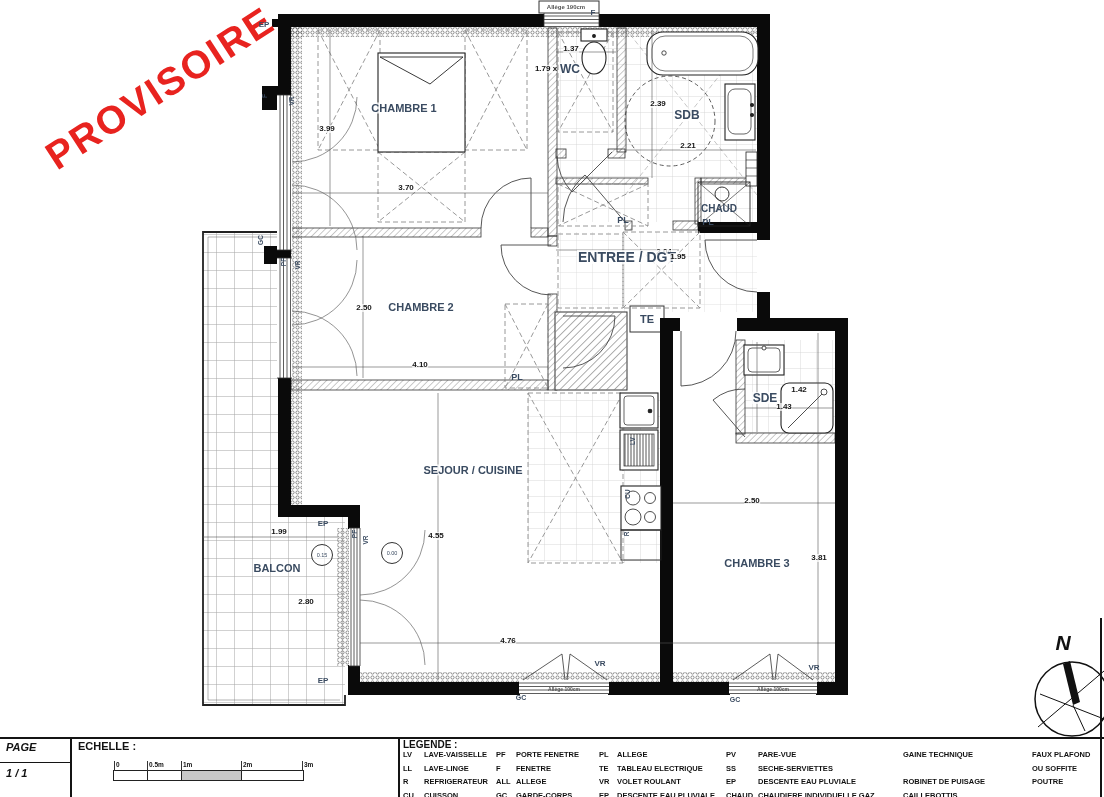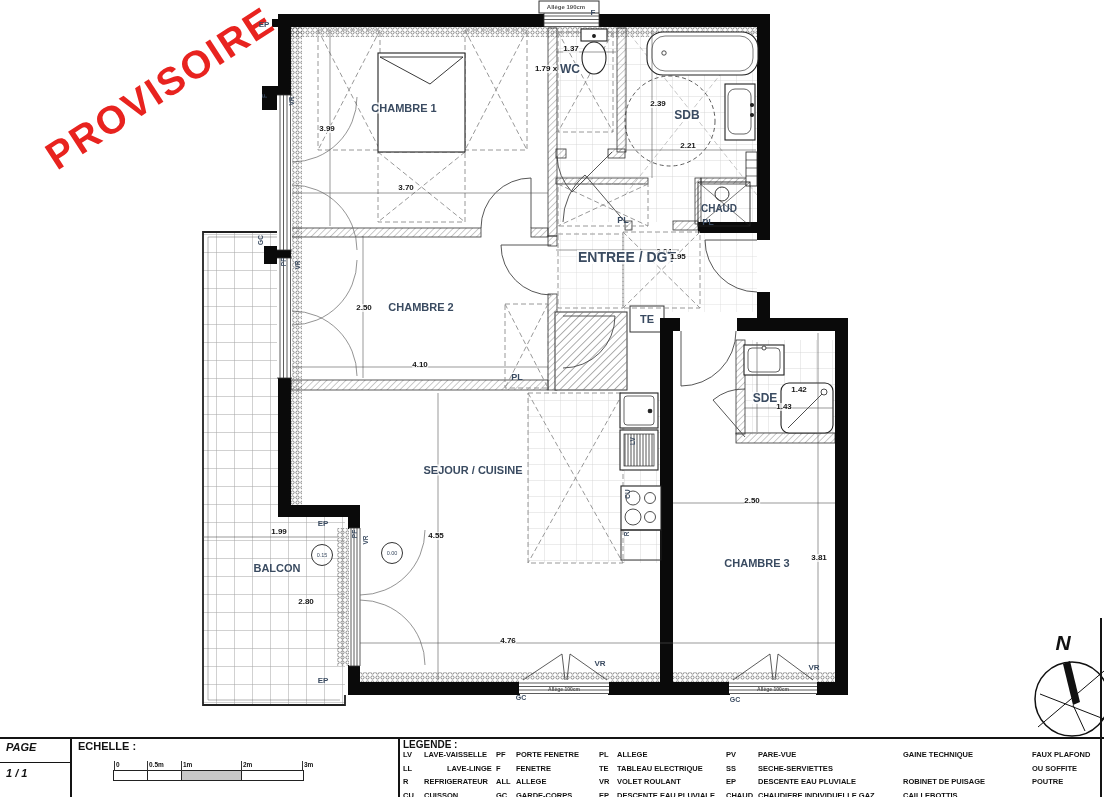--- a/index.html
+++ b/index.html
@@ -360,21 +360,21 @@
   <span class="tick" style="left:33px;">0.5m</span>
   <span class="tick" style="left:67px;">1m</span>
   <span class="tick" style="left:127px;">2m</span>
   <span class="tick" style="left:188px;">3m</span>
 </div>
 
 <div class="tb-text" style="left:403px;top:739px;font-size:10px;font-weight:bold;">LEGENDE :</div>
 
 <div class="lg-col" style="left:403px;">
   <div class="lg-row"><span class="lg-abbr" style="width:21px;">LV</span><span>LAVE-VAISSELLE</span></div>
-  <div class="lg-row"><span class="lg-abbr" style="width:44px;">LL</span><span>LAVE-LINGE</span></div>
+  <div class="lg-row"><span class="lg-abbr" style="width:21px;">LL</span><span>LAVE-LINGE</span></div>
   <div class="lg-row"><span class="lg-abbr" style="width:21px;">R</span><span>REFRIGERATEUR</span></div>
   <div class="lg-row"><span class="lg-abbr" style="width:21px;">CU</span><span>CUISSON</span></div>
 </div>
 <div class="lg-col" style="left:496px;">
   <div class="lg-row"><span class="lg-abbr" style="width:20px;">PF</span><span>PORTE FENETRE</span></div>
   <div class="lg-row"><span class="lg-abbr" style="width:20px;">F</span><span>FENETRE</span></div>
   <div class="lg-row"><span class="lg-abbr" style="width:20px;">ALL</span><span>ALLEGE</span></div>
   <div class="lg-row"><span class="lg-abbr" style="width:20px;">GC</span><span>GARDE-CORPS</span></div>
 </div>
 <div class="lg-col" style="left:599px;">

